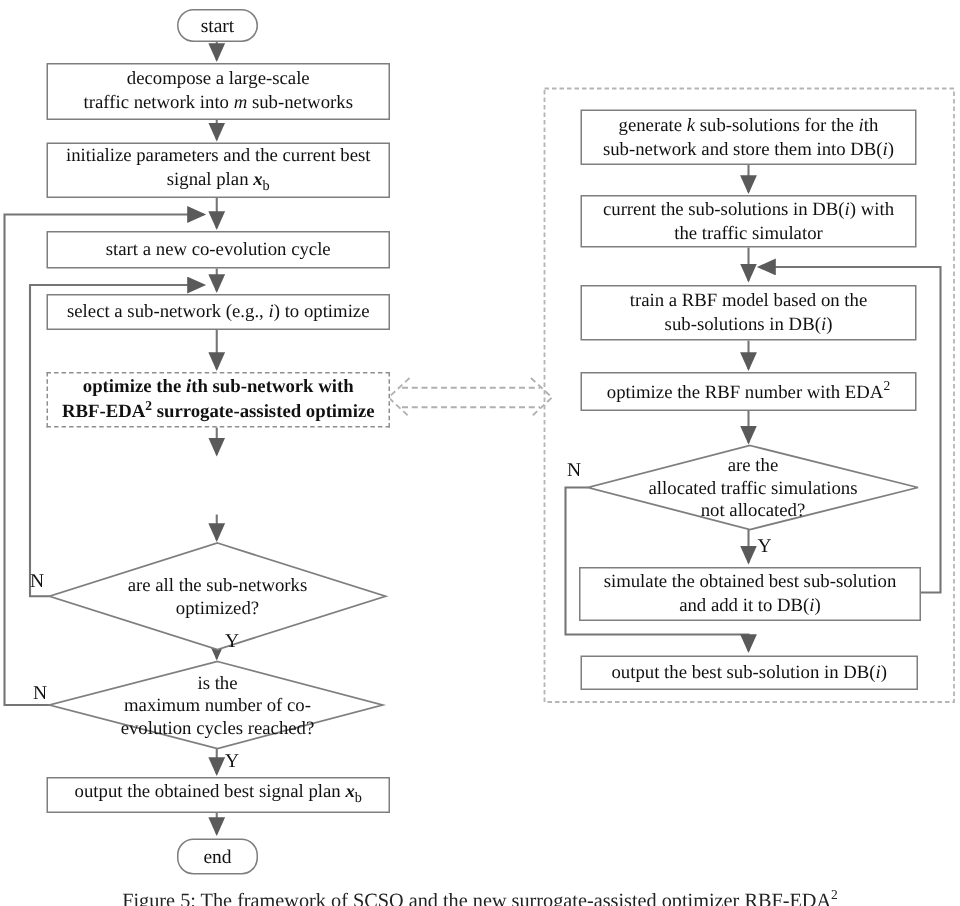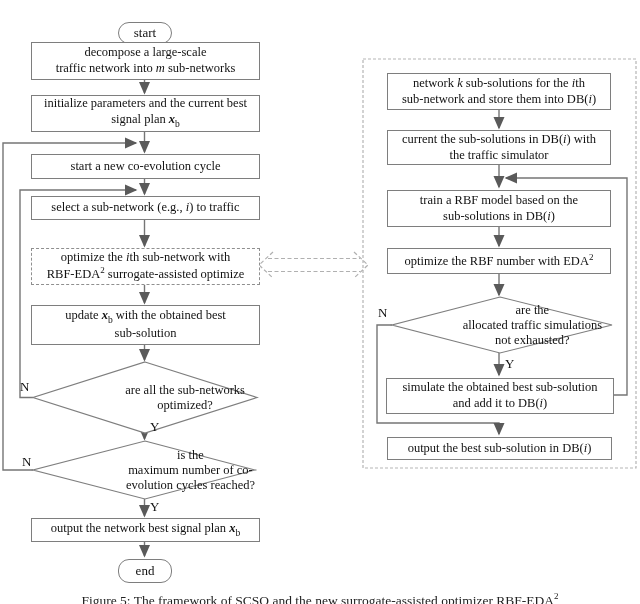--- a/index.html
+++ b/index.html
@@ -3,22 +3,22 @@
 <meta charset="utf-8">
 <style>
   html,body{margin:0;padding:0;background:#fff;}
   .page{position:relative;width:640px;height:604px;background:#fff;overflow:hidden;
         font-family:"Liberation Serif","DejaVu Serif",serif;color:#111;}
   svg.wires{position:absolute;left:0;top:0;width:640px;height:604px;}
   .node{position:absolute;display:flex;align-items:center;justify-content:center;
         text-align:center;background:#fff;border:1px solid #7e7e7e;
         font-size:12.5px;line-height:1.26;white-space:nowrap;}
   .oval{border-radius:11px;font-size:13px;}
-  .dashedbox{border:1px dashed #8f8f8f;}
-  .dtext{position:absolute;display:flex;align-items:center;justify-content:flex-end;
+  .dashedbox{border:1px dashed #8f8f8f;font-weight:bold;}
+  .dtext{position:absolute;display:flex;align-items:center;justify-content:center;
          text-align:center;font-size:12.5px;line-height:1.2;white-space:nowrap;background:transparent;}
   .lbl{position:absolute;font-size:13px;line-height:1;}
   sup{font-size:9px;}
   sub{font-size:9.5px;}
   .caption{position:absolute;left:0;right:0;top:591px;text-align:center;
            font-size:13.5px;color:#222;}
 </style>
 </head>
 <body>
 
@@ -68,21 +68,21 @@
       <path d="M612 395 H627 V178 H506" marker-end="url(#ah)"></path>
     </g>
 
     <g stroke="#7e7e7e" stroke-width="1.2" fill="#fff">
       <polygon points="145,362 257,397.5 145,433 33,397.5"></polygon>
       <polygon points="145,441 255,470 145,499 33,470"></polygon>
       <polygon points="500,297 612,325 500,353 392,325"></polygon>
     </g>
   </svg>
 
-  <div class="node oval" style="left:118px;top:22px;width:52px;height:20px">
+  <div class="node oval" style="left:118px;top:6px;width:52px;height:20px">
     <span>start</span>
   </div>
 
   <div class="node" style="left:31px;top:42px;width:227px;height:36px">
     <div>
       <span>decompose a large-scale</span><br>
       <span>traffic network into </span><i>m</i><span> sub-networks</span>
     </div>
   </div>
 
@@ -92,66 +92,60 @@
 
   <div class="node" style="left:31px;top:95px;width:227px;height:35px">
     <div>
       <span>initialize parameters and the current best</span><br>
       <span>signal plan </span><b><i>x</i></b><sub>b</sub>
     </div>
   </div>
 
   <div class="node" style="left:31px;top:196px;width:227px;height:22px">
     <div>
-      <span>select a sub-network (e.g., </span><i>i</i><span>) to traffic</span>
+      <span>select a sub-network (e.g., </span><i>i</i><span>) to optimize</span>
     </div>
   </div>
 
   <div class="node dashedbox" style="left:31px;top:248px;width:227px;height:35px">
     <div>
       <span>optimize the </span><i>i</i><span>th sub-network with</span><br>
       <span>RBF-EDA</span><sup>2</sup><span> surrogate-assisted optimize</span>
     </div>
   </div>
 
-  <div class="node" style="left:31px;top:305px;width:227px;height:38px">
-    <div>
-      <span>update </span><b><i>x</i></b><sub>b</sub><span> with the obtained best</span><br>
-      <span>sub-solution</span>
-    </div>
-  </div>
 
   <div class="dtext" style="left:45px;top:362px;width:200px;height:71px">
     <div>
       <span>are all the sub-networks</span><br>
       <span>optimized?</span>
     </div>
   </div>
 
   <div class="dtext" style="left:35px;top:441px;width:220px;height:58px">
     <div>
       <span>is the</span><br>
       <span>maximum number of co-</span><br>
       <span>evolution cycles reached?</span>
     </div>
   </div>
 
   <div class="node" style="left:31px;top:518px;width:227px;height:22px">
     <div>
-      <span>output the network best signal plan </span><b><i>x</i></b><sub>b</sub>
+      <span>output the obtained best signal plan </span><b><i>x</i></b><sub>b</sub>
     </div>
   </div>
 
   <div class="node oval" style="left:118px;top:559px;width:52px;height:22px">
     <span>end</span>
   </div>
 
   <div class="node" style="left:387px;top:73px;width:222px;height:35px">
     <div>
-      <span>network </span><i>k</i><span> sub-solutions for the </span><i>i</i><span>th</span><br>
+      <span>generate </span><i>k</i><span> sub-solutions for the </span><i>i</i><span>th</span><br>
       <span>sub-network and store them into DB(</span><i>i</i><span>)</span>
     </div>
   </div>
 
   <div class="node" style="left:387px;top:130px;width:222px;height:33px">
     <div>
       <span>current the sub-solutions in DB(</span><i>i</i><span>) with</span><br>
       <span>the traffic simulator</span>
     </div>
   </div>
@@ -166,21 +160,21 @@
   <div class="node" style="left:387px;top:248px;width:222px;height:24px">
     <div>
       <span>optimize the RBF number with EDA</span><sup>2</sup>
     </div>
   </div>
 
   <div class="dtext" style="left:402px;top:297px;width:200px;height:56px">
     <div>
       <span>are the</span><br>
       <span>allocated traffic simulations</span><br>
-      <span>not exhausted?</span>
+      <span>not allocated?</span>
     </div>
   </div>
 
   <div class="node" style="left:386px;top:378px;width:226px;height:34px">
     <div>
       <span>simulate the obtained best sub-solution</span><br>
       <span>and add it to DB(</span><i>i</i><span>)</span>
     </div>
   </div>
 

